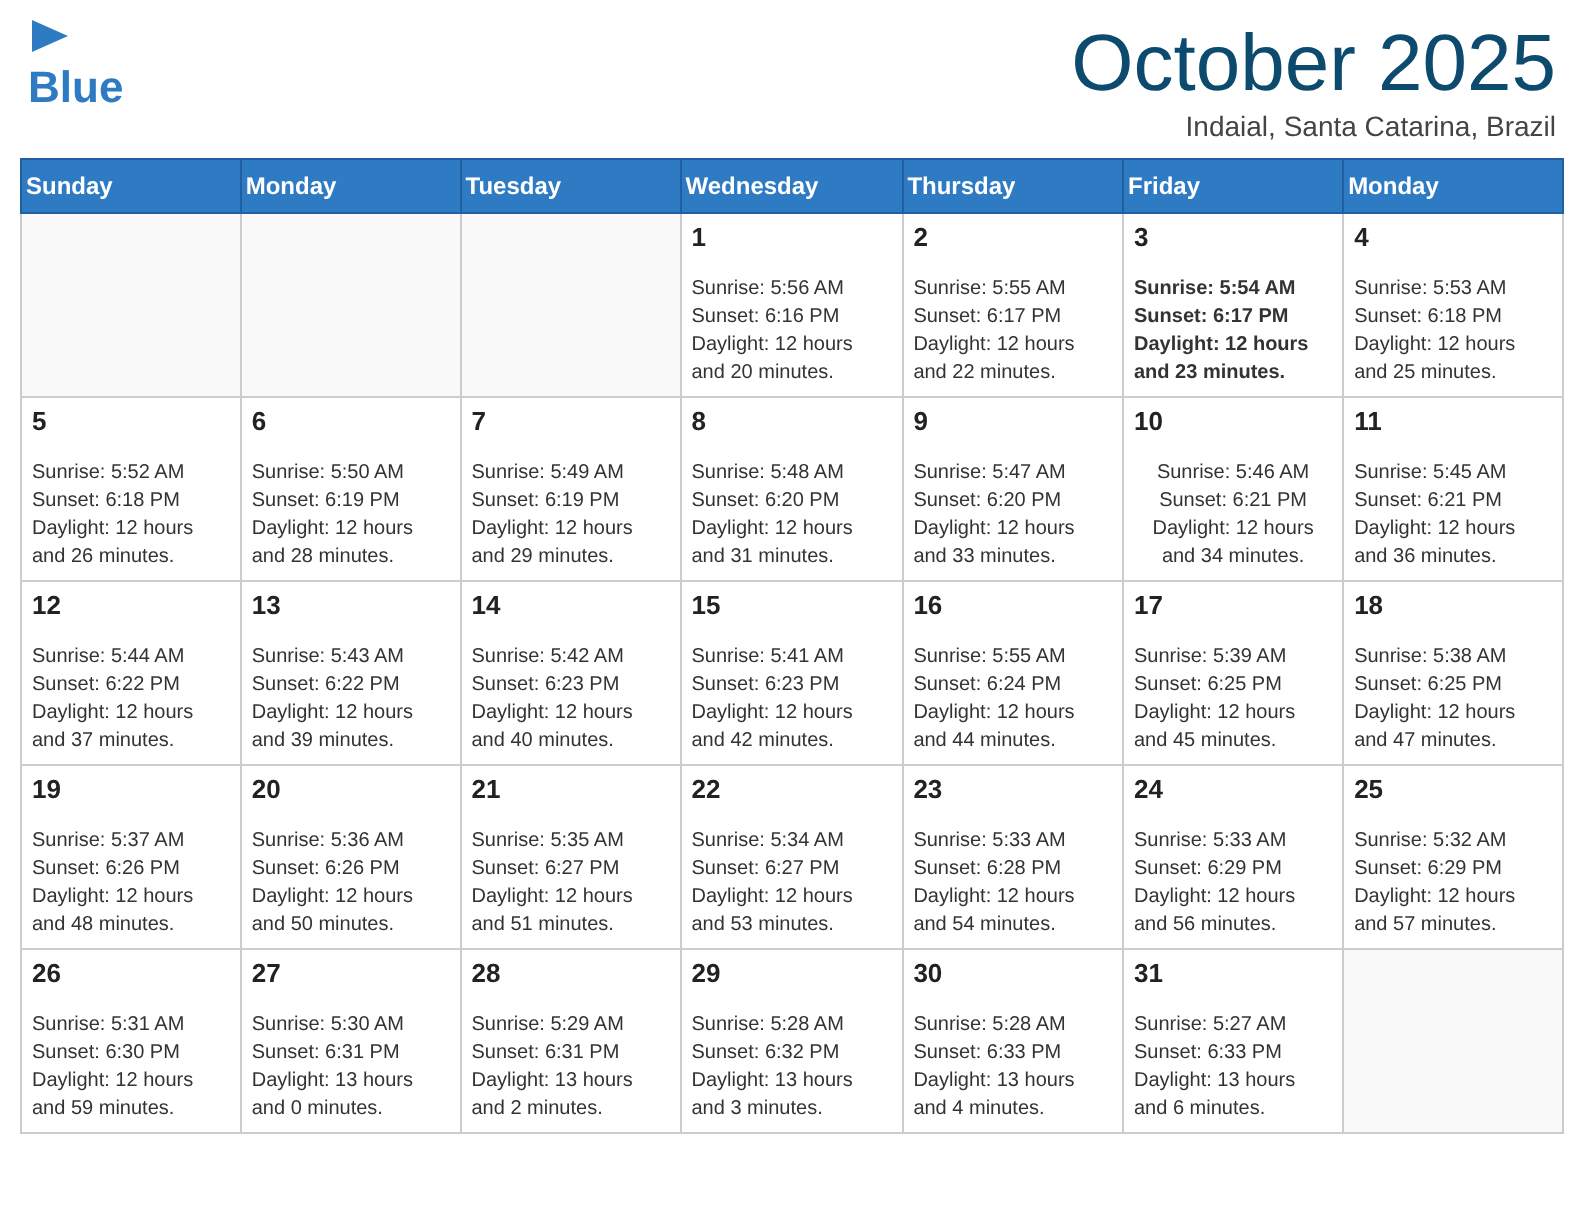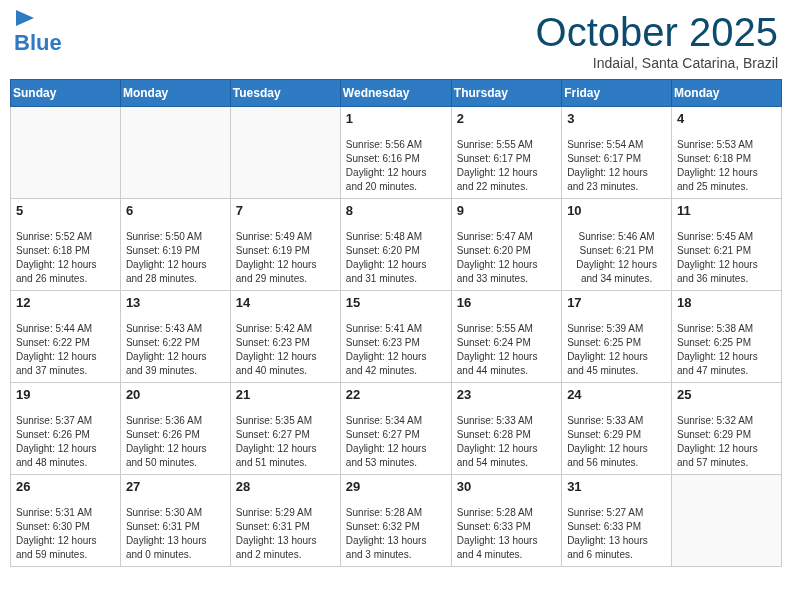--- a/index.html
+++ b/index.html
@@ -126,21 +126,21 @@
         </td>
         <td>
           <span class="day-num">2</span>
           <div class="day-info" style="white-space: pre-line;">Sunrise: 5:55 AM
 Sunset: 6:17 PM
 Daylight: 12 hours
 and 22 minutes.</div>
         </td>
         <td>
           <span class="day-num">3</span>
-          <div class="day-info" style="white-space: pre-line;">Sunrise: 5:54 AM
+          <div class="day-info" style="white-space: pre-line; font-weight: bold;">Sunrise: 5:54 AM
 Sunset: 6:17 PM
 Daylight: 12 hours
 and 23 minutes.</div>
         </td>
         <td>
           <span class="day-num">4</span>
           <div class="day-info" style="white-space: pre-line;">Sunrise: 5:53 AM
 Sunset: 6:18 PM
 Daylight: 12 hours
 and 25 minutes.</div>

